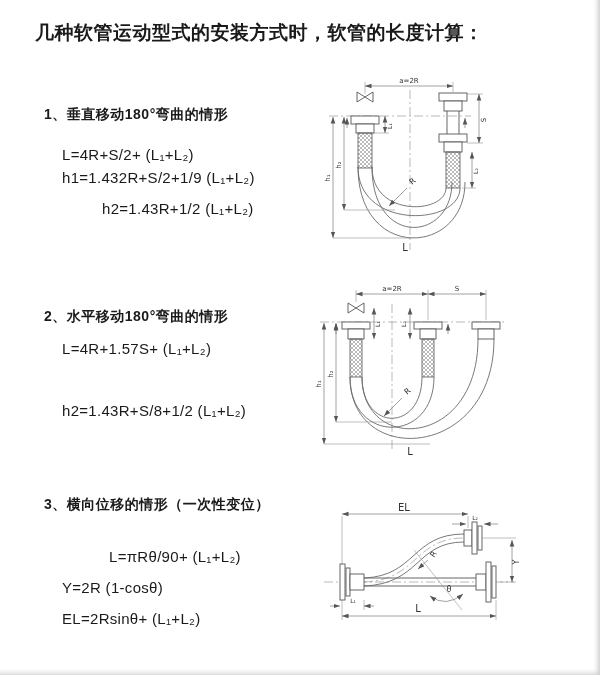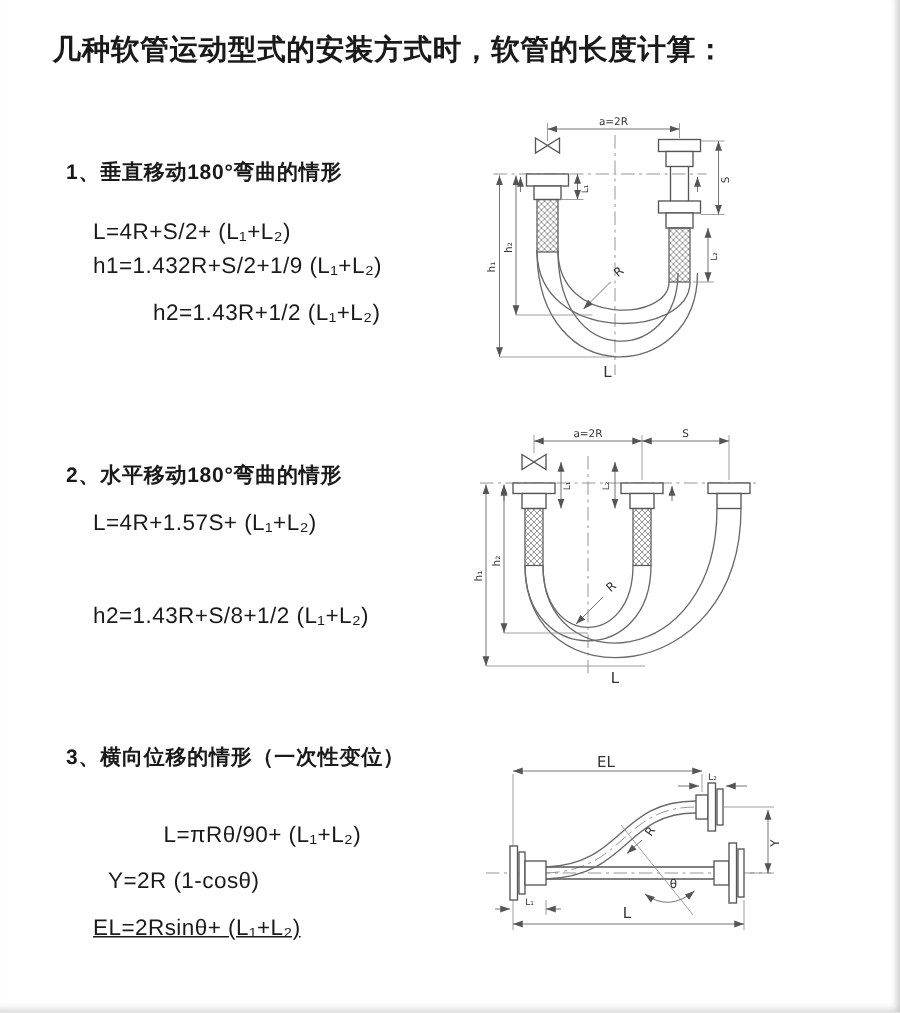--- a/index.html
+++ b/index.html
@@ -190,22 +190,22 @@
 
       <line class="dim" x1="92" y1="116" x2="74" y2="134" marker-end="url(#ar2)"></line>
       <text x="97" y="113" font-size="8" transform="rotate(-40 97 113)">R</text>
 
       <text x="100" y="173" font-size="10" text-anchor="middle">L</text>
     </svg>
   </div>
 
   <div class="sec-heading" style="left:44px;top:496px;">3、横向位移的情形（一次性变位）</div>
   <div class="formula" style="left:62px;top:548px;margin-left:47px;">L=πRθ/90+ (L₁+L₂)</div>
-  <div class="formula" style="left:72px;top:579px;">Y=2R (1-cosθ)</div>
-  <div class="formula" style="left:62px;top:610px;text-decoration:underline;">EL=2Rsinθ+ (L₁+L₂)</div>
+  <div class="formula" style="left:62px;top:579px;">Y=2R (1-cosθ)</div>
+  <div class="formula" style="left:62px;top:610px;">EL=2Rsinθ+ (L₁+L₂)</div>
 
   <div class="diagram" style="left:316px;top:498px;">
     <svg width="300" height="150" viewBox="0 0 300 150">
       <defs>
         <marker id="ar3" markerWidth="8" markerHeight="6" refX="6.5" refY="3" orient="auto-start-reverse" markerUnits="userSpaceOnUse">
           <path d="M0,0.7 L6.5,3 L0,5.3 Z" fill="#555"></path>
         </marker>
       </defs>
 
       <line class="cl" x1="8" y1="84" x2="198" y2="84"></line>

